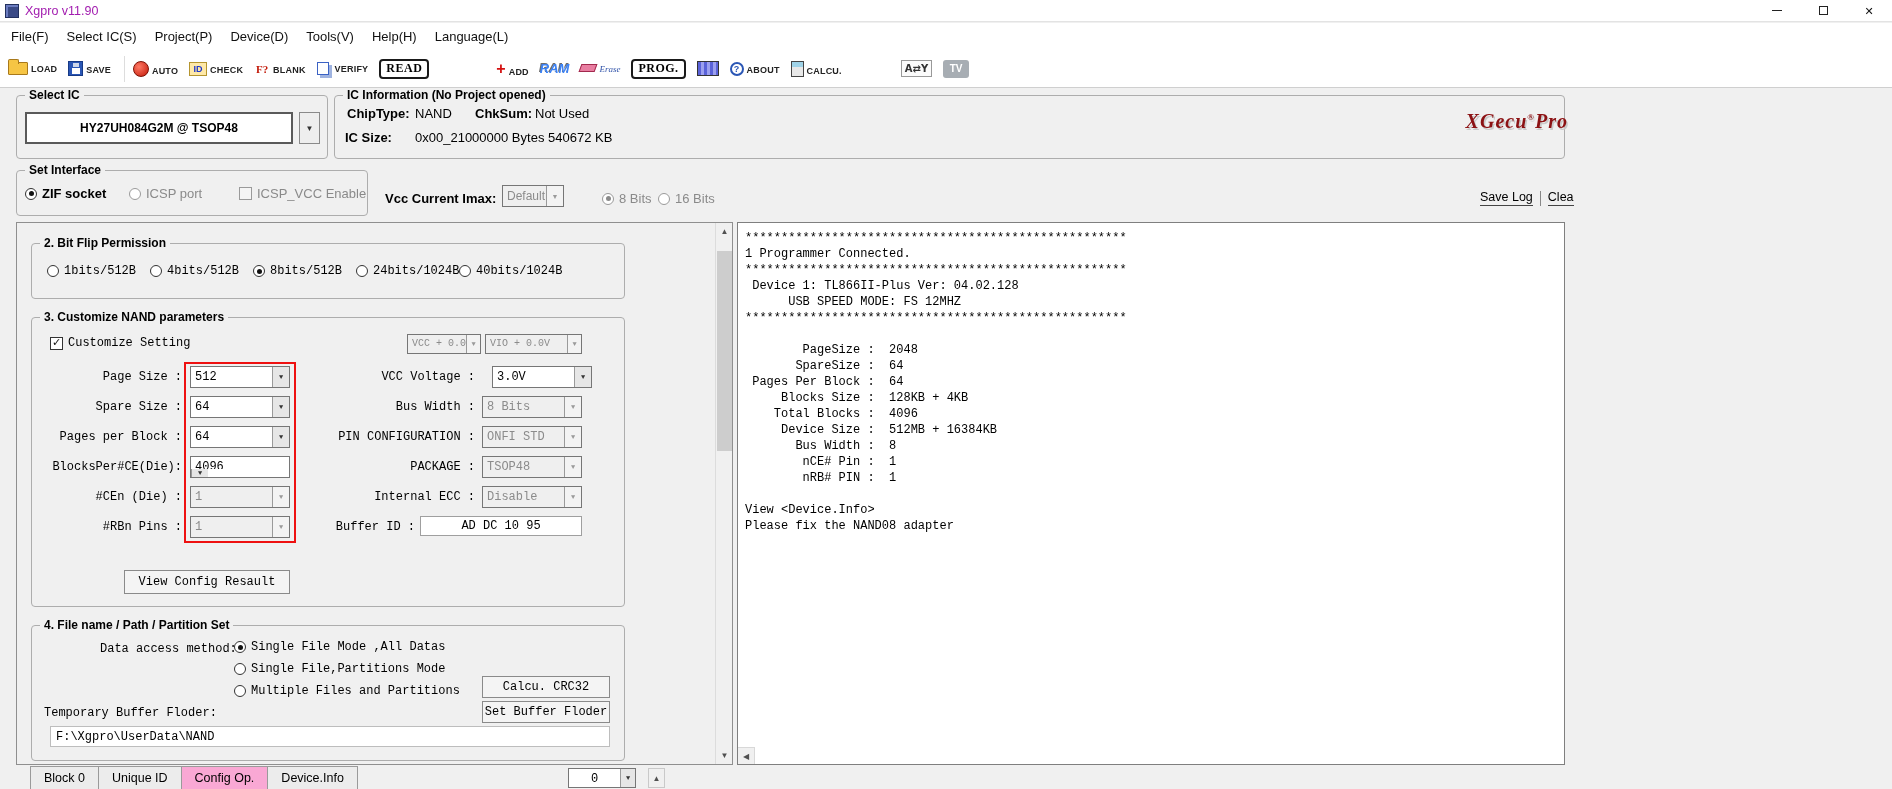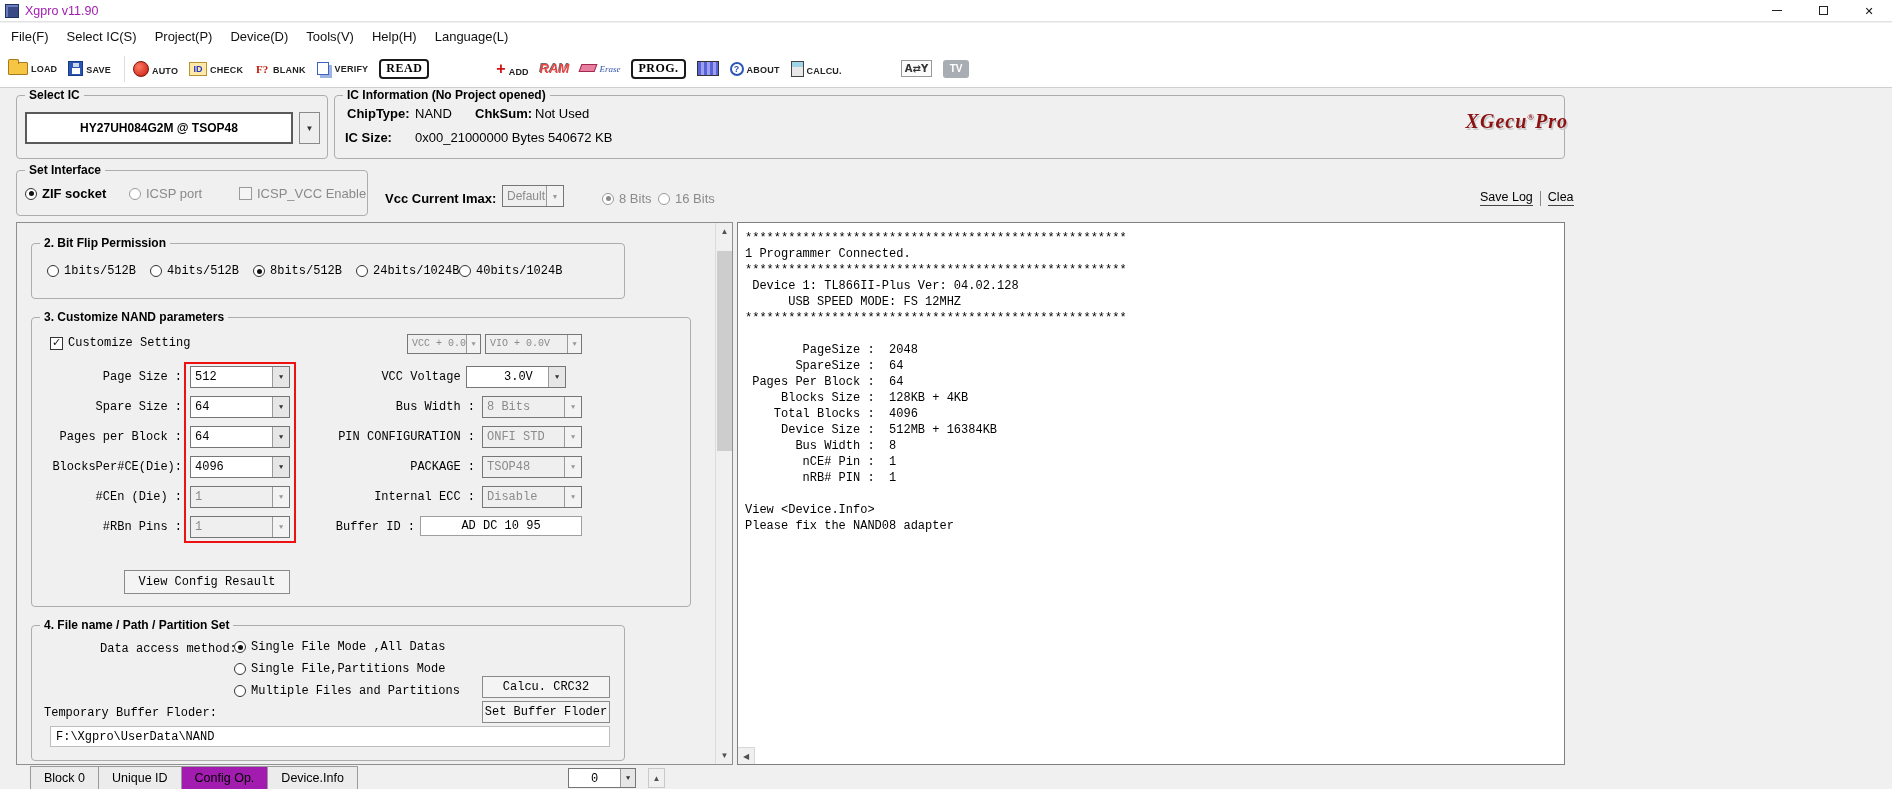--- a/index.html
+++ b/index.html
@@ -47,21 +47,21 @@
   .id-icon { width:18px; height:14px; background:#ffe9a8; border:1px solid #b5952f;
     display:flex; align-items:center; justify-content:center; }
   .id-icon::before { content:"ID"; font:bold 9px "Liberation Sans",sans-serif; color:#2038c8; }
   .blank-icon { width:16px; height:14px; display:flex; align-items:center; justify-content:center; }
   .blank-icon::before { content:"F?"; font:bold 11px "Liberation Serif",serif; color:#c21807; }
   .verify-icon { width:12px; height:13px; background:#fff; border:1px solid #3b62c4;
     box-shadow:3px 3px 0 #9fb3e0; margin-right:3px; }
   .cmd-box { border:2px solid #1a1a1a; border-radius:4px; padding:0 5px; background:#fff;
     font:bold 12px "Liberation Serif",serif; letter-spacing:.5px; height:20px; display:flex; align-items:center; }
   .add-icon::before { content:"+"; font:bold 16px "Liberation Sans",sans-serif; color:#d41111; }
-  .ram-text { font:bold italic 13px "Liberation Sans",sans-serif; color:#ef4444;
+  .ram-text { font:bold italic 13px "Liberation Sans",sans-serif; color:#3b82f6;
     text-shadow:1px 1px 0 #fff, -1px -1px 0 #6d6d6d;text-align:center; }
   .erase-icon { width:16px; height:8px; background:#e87ea1; border:1px solid #a2294d;
     transform:skewX(-20deg); margin-bottom:2px; }
   .erase-label { font:italic 9px "Liberation Serif",serif; color:#3355aa; }
   .chip-icon { width:22px; height:15px; border:1px solid #333;
     background:repeating-linear-gradient(90deg,#5a62d8 0 3px,#9ca0ef 3px 6px); }
   .about-icon { width:14px; height:14px; border-radius:50%; border:2px solid #2a56b5;
     display:flex; align-items:center; justify-content:center; }
   .about-icon::before { content:"?"; font:bold 9px "Liberation Sans",sans-serif; color:#2a56b5; }
   .calcu-icon { width:13px; height:16px; border:1px solid #444;
@@ -128,21 +128,21 @@
     font-size:20px; color:#8c1214; text-shadow:1.5px 1.5px 0 #c9c9c9; letter-spacing:1px; white-space:nowrap; }
   .logo sup { font-size:9px; }
 
   .flat-link { border-bottom:1px solid #444; padding-bottom:1px; font-size:12.5px; }
 
   
   .tabrow { position:absolute; left:30px; top:766px; display:flex; }
   .tab { height:24px; padding:0 13px; border:1px solid #9a9a9a; border-left:none;
     background:#ececec; display:flex; align-items:center; font-size:12.5px; }
   .tab:first-child { border-left:1px solid #9a9a9a; }
-  .tab.active { background:#a21caf; }
+  .tab.active { background:#f9a8d4; }
 </style>
 </head>
 <body>
 
 <div class="titlebar">
   <span class="app-icon"></span>
   <span class="title-text">Xgpro v11.90</span>
   <div class="win-controls">
     <div class="win-btn">
         <span class="glyph-min"></span>
@@ -305,21 +305,21 @@
     <div class="ctl-row mono" style="left:324px; top:20px;">
       <span class="radio"></span>
       <span>24bits/1024B</span>
     </div>
     <div class="ctl-row mono" style="left:427px; top:20px;">
       <span class="radio"></span>
       <span>40bits/1024B</span>
     </div>
   </div>
 
-  <div class="group" style="left:14px; top:94px; width:660px; height:290px;">
+  <div class="group" style="left:14px; top:94px; width:594px; height:290px;">
     <span class="legend">3. Customize NAND parameters</span>
 
     <div class="ctl-row mono" style="left:18px; top:18px;">
       <span class="checkbox checked"></span>
       <span>Customize Setting</span>
     </div>
 
     <span class="abs mono" style="left:0; top:52px; width:150px; text-align:right;">Page Size :</span>
     <div class="combo mono abs" style="left:158px; top:48px; width:100px;">
       <span class="val">512</span>
@@ -329,21 +329,21 @@
     <div class="combo mono abs" style="left:158px; top:78px; width:100px;">
       <span class="val">64</span>
       <span class="btn"></span>
     </div>
     <span class="abs mono" style="left:0; top:112px; width:150px; text-align:right;">Pages per Block :</span>
     <div class="combo mono abs" style="left:158px; top:108px; width:100px;">
       <span class="val">64</span>
       <span class="btn"></span>
     </div>
     <span class="abs mono" style="left:0; top:142px; width:150px; text-align:right;">BlocksPer#CE(Die):</span>
-    <div class="combo mono abs" style="left:158px; top:138px; width:100px;">
+    <div class="combo mono abs" style="left:158px; top:138px; width:100px;flex-direction:column;">
       <span class="val">4096</span>
       <span class="btn"></span>
     </div>
     <span class="abs mono" style="left:0; top:172px; width:150px; text-align:right;">#CEn (Die) :</span>
     <div class="combo mono abs disabled" style="left:158px; top:168px; width:100px;">
       <span class="val">1</span>
       <span class="btn"></span>
     </div>
     <span class="abs mono" style="left:0; top:202px; width:150px; text-align:right;">#RBn Pins :</span>
     <div class="combo mono abs disabled" style="left:158px; top:198px; width:100px;">
@@ -356,21 +356,21 @@
     <div class="combo mono abs disabled" style="left:375px; top:16px; width:74px; height:20px;">
       <span class="val" style="font-size:10px; padding-top:3px;">VCC + 0.0V</span>
       <span class="btn" style="width:14px;"></span>
     </div>
     <div class="combo mono abs disabled" style="left:453px; top:16px; width:97px; height:20px;">
       <span class="val" style="font-size:10px; padding-top:3px;">VIO + 0.0V</span>
       <span class="btn" style="width:14px;"></span>
     </div>
 
     <span class="abs mono" style="left:240px; top:52px; width:203px; text-align:right;">VCC Voltage :</span>
-    <div class="combo mono abs" style="left:434px; top:48px; width:100px;padding-left:33px;">
+    <div class="combo mono abs" style="left:460px; top:48px; width:100px;">
       <span class="val">3.0V</span>
       <span class="btn"></span>
     </div>
     <span class="abs mono" style="left:240px; top:82px; width:203px; text-align:right;">Bus Width :</span>
     <div class="combo mono abs disabled" style="left:450px; top:78px; width:100px;">
       <span class="val">8 Bits</span>
       <span class="btn"></span>
     </div>
     <span class="abs mono" style="left:240px; top:112px; width:203px; text-align:right;">PIN CONFIGURATION :</span>
     <div class="combo mono abs disabled" style="left:450px; top:108px; width:100px;">

